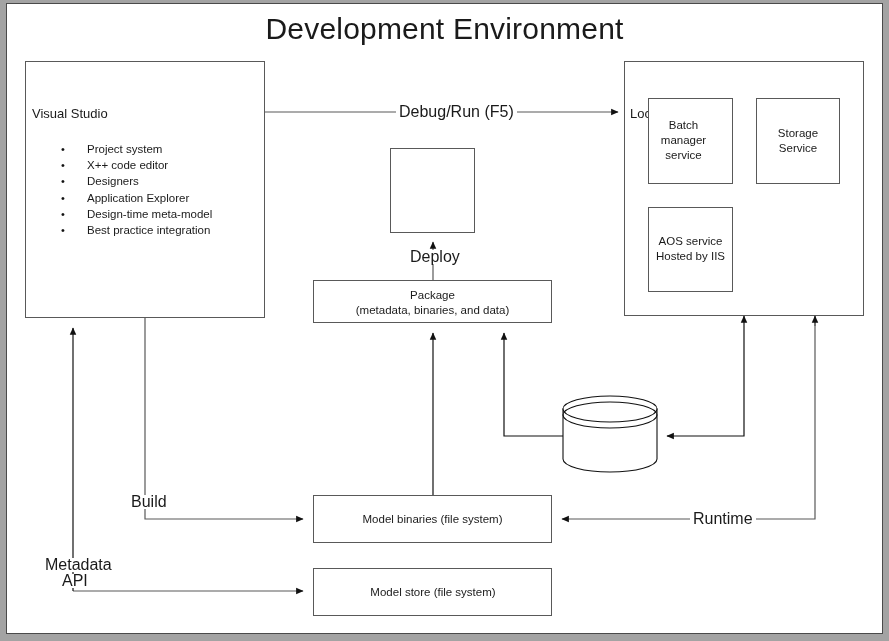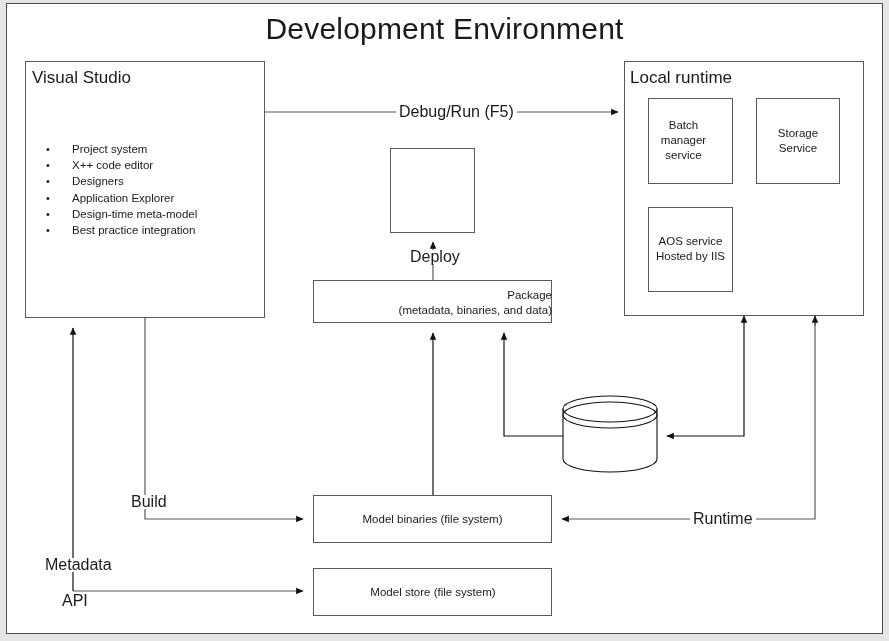--- a/index.html
+++ b/index.html
@@ -8,21 +8,21 @@
     background: #ffffff;
   }
   body {
     font-family: "Liberation Sans", sans-serif;
     -webkit-font-smoothing: antialiased;
   }
   #canvas {
     position: relative;
     width: 889px;
     height: 641px;
-    background: #e5e5e5;
+    background: #a3a3a3;
     overflow: hidden;
   }
   #outer-frame {
     position: absolute;
     left: 6px;
     top: 3px;
     width: 877px;
     height: 631px;
     border: 1px solid #4a4a4a;
     box-sizing: border-box;
@@ -41,24 +41,25 @@
     line-height: 38px;
   }
   .box {
     position: absolute;
     border: 1px solid #595959;
     box-sizing: border-box;
     background: #ffffff;
   }
   .box-title {
     position: absolute;
-    font-size: 17px;
+    font-size: 13px;
     color: #1a1a1a;
     line-height: 14px;
     white-space: nowrap;
+    margin-top: 36px;
   }
   .box-center-text {
     position: absolute;
     left: 0;
     width: 100%;
     text-align: center;
     font-size: 11.5px;
     color: #1a1a1a;
     line-height: 15px;
   }
@@ -69,20 +70,21 @@
     margin: 0;
     padding: 0 0 0 26px;
     font-size: 11.5px;
     color: #1a1a1a;
     list-style: none;
   }
   .vs-list li {
     position: relative;
     line-height: 16.2px;
     white-space: nowrap;
+    margin-left: 15px;
   }
   .vs-list li::before {
     content: "\2022";
     position: absolute;
     left: -26px;
     top: 0;
     font-size: 11px;
     color: #111;
   }
   .edge-label {
@@ -152,21 +154,21 @@
 
   <div class="box" style="left:648px; top:207px; width:85px; height:85px;"></div>
   <div class="box-center-text" style="left:648px; top:234px; width:85px;">
     <div>AOS service</div>
     <div>Hosted by IIS</div>
   </div>
 
   <div class="box" style="left:390px; top:148px; width:85px; height:85px;"></div>
 
   <div class="box" style="left:313px; top:280px; width:239px; height:43px;"></div>
-  <div class="box-center-text" style="left:313px; top:288px; width:239px;text-align:right;">
+  <div class="box-center-text" style="left:313px; top:288px; width:239px;">
     <div>Package</div>
     <div>(metadata, binaries, and data)</div>
   </div>
 
   <div class="box" style="left:313px; top:495px; width:239px; height:48px;"></div>
   <div class="box-center-text" style="left:313px; top:512px; width:239px;">Model binaries (file system)</div>
 
   <div class="box" style="left:313px; top:568px; width:239px; height:48px;"></div>
   <div class="box-center-text" style="left:313px; top:585px; width:240px;">Model store (file system)</div>
 
@@ -208,17 +210,17 @@
     </g>
   </svg>
 
   <div class="edge-label" style="left:396px; top:105px;">Debug/Run (F5)</div>
 
   <div class="edge-label" style="left:407px; top:250px;">Deploy</div>
 
   <div class="edge-label" style="left:128px; top:495px;">Build</div>
 
   <div class="edge-label" style="left:42px; top:558px;">Metadata</div>
-  <div class="edge-label" style="left:59px; top:574px;margin-top:20px;">API</div>
+  <div class="edge-label" style="left:59px; top:574px;">API</div>
 
   <div class="edge-label" style="left:690px; top:512px;">Runtime</div>
 
 </div>
 
 </body></html>

